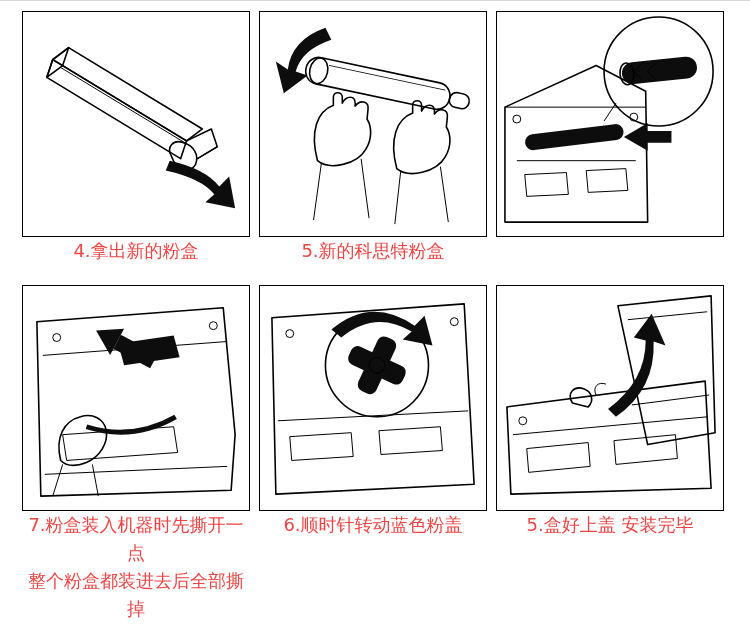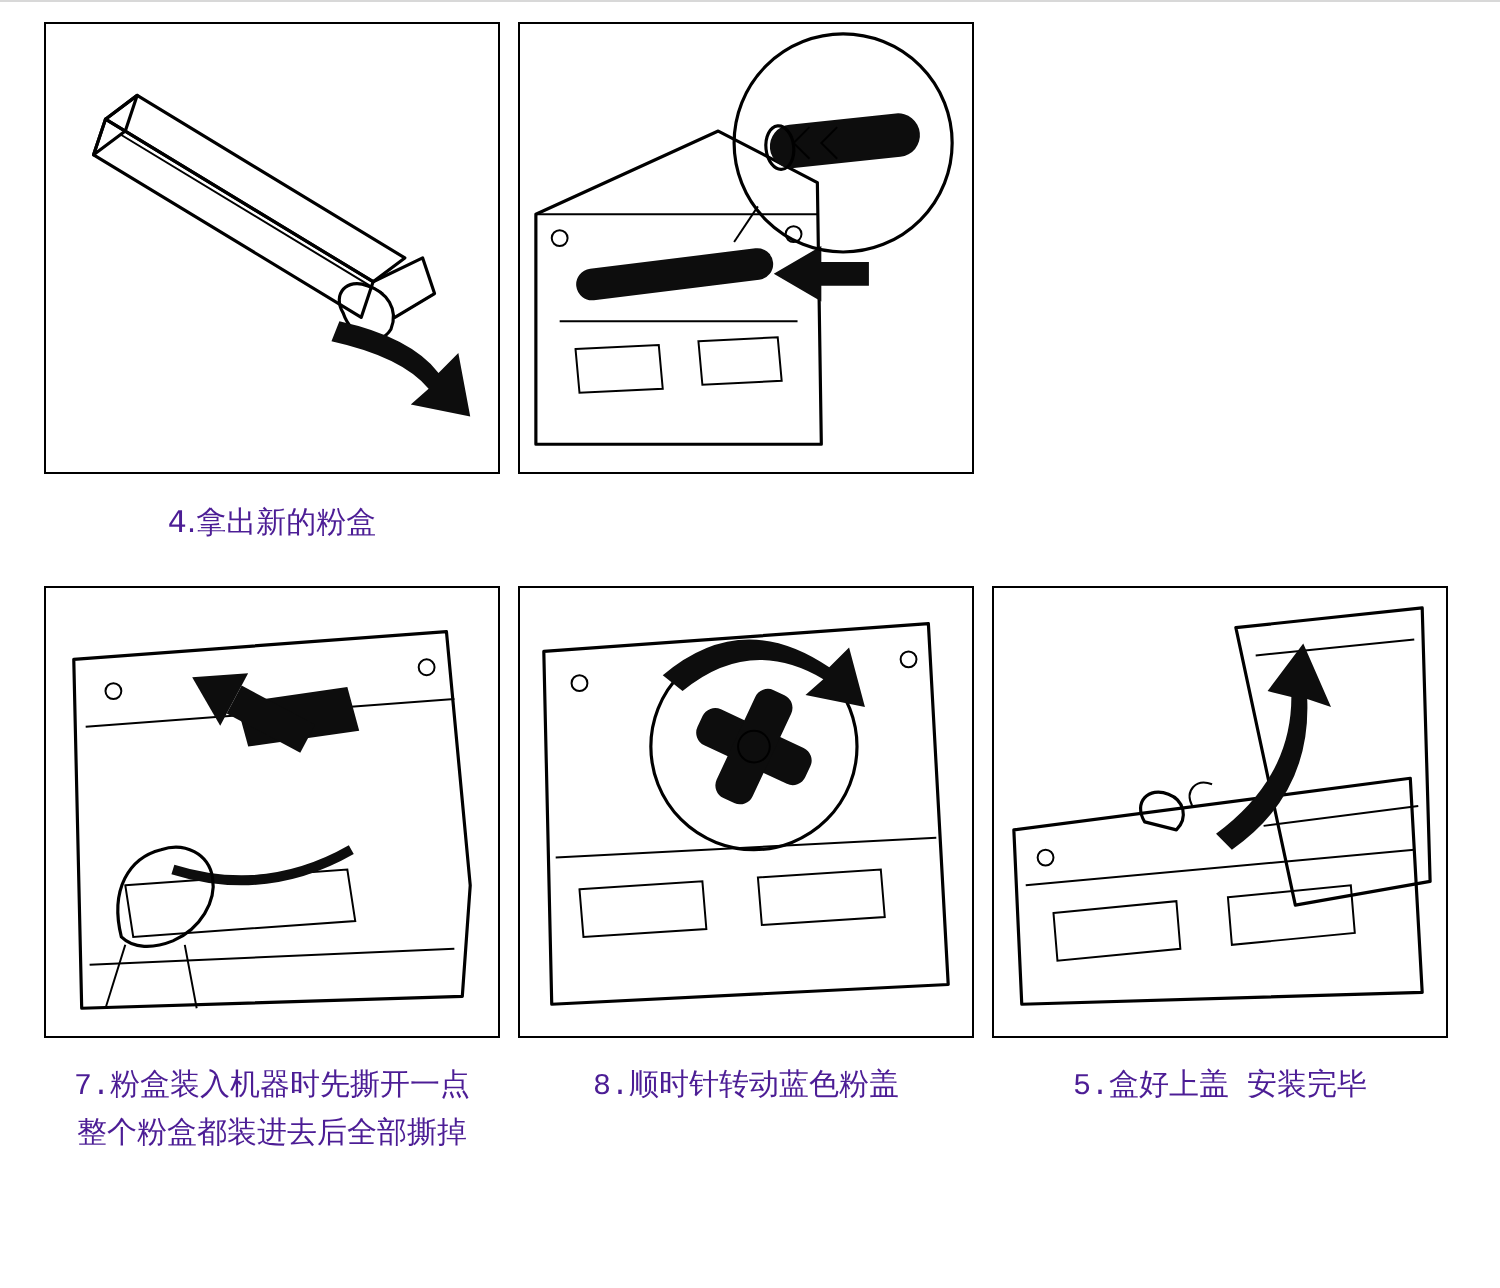--- a/index.html
+++ b/index.html
@@ -15,42 +15,41 @@
     box-sizing:border-box;
     background:#fff;
     overflow:hidden;
   }
   .row{
     display:flex;
     gap:9px;
     padding:0 22px;
   }
   .row.first{margin-top:10px;}
-  .row.second{margin-top:20px;font-family:Liberation Mono, monospace;}
+  .row.second{margin-top:20px;}
   figure.panel{
     margin:0;
     width:228px;
     display:flex;
     flex-direction:column;
   }
   .frame{
     width:228px;height:226px;
     border:1px solid #000;
     box-sizing:border-box;
     background:#fff;
     overflow:hidden;
   }
   .frame svg{display:block;width:100%;height:100%;}
   figcaption.caption{
-    margin-top:13px;
     text-align:center;
-    font-size:15px;
+    font-size:18px;
     line-height:1.55;
     white-space:pre-line;
-    color:#4c1d95;
+    color:#ef4444;
   }
   .sketch{stroke:#000;fill:none;stroke-width:1.6;stroke-linejoin:round;stroke-linecap:round;}
   .ink{fill:#0d0d0d;stroke:none;}
   .thin{stroke:#000;fill:none;stroke-width:1;}
 </style>
 </head>
 <body>
 
 <div class="sheet">
 
@@ -69,20 +68,44 @@
           <polyline class="thin" points="176,148 196,136"></polyline>
 
           <path class="sketch" d="M150,146 C144,136 152,128 162,132 C172,135 178,144 174,154 C168,164 154,158 150,146 Z"></path>
 
           <path class="ink" d="M148,150 Q184,158 198,176 L208,166 L214,198 L184,192 L193,184 Q180,168 144,160 Z"></path>
         </svg>
       </div>
       <figcaption class="caption">4.拿出新的粉盒</figcaption>
     </figure>
 
+    <figure class="panel">
+      <div class="frame">
+        <svg viewBox="0 0 228 226">
+
+          <path class="ink" d="M66,16 Q32,28 28,58 L16,50 L24,82 L48,64 L36,60 Q42,38 72,28 Z"></path>
+
+          <g transform="rotate(12 114 95)">
+            <rect class="sketch" x="40" y="58" width="148" height="27" rx="13"></rect>
+            <ellipse class="sketch" cx="53" cy="71.5" rx="9" ry="13"></ellipse>
+            <rect class="sketch" x="188" y="64" width="20" height="15" rx="7"></rect>
+            <line class="thin" x1="62" y1="64" x2="182" y2="64"></line>
+          </g>
+
+          <path class="sketch" d="M58,150 C50,120 58,100 74,94 L74,86 C74,80 83,80 83,86 L83,92 C87,84 96,84 96,92 L96,95 C101,88 110,90 109,98 L108,108 C113,116 113,128 107,138 C98,154 70,160 58,150 Z"></path>
+          <line class="thin" x1="62" y1="152" x2="54" y2="210"></line>
+          <line class="thin" x1="102" y1="148" x2="110" y2="208"></line>
+
+          <path class="sketch" d="M138,158 C130,128 138,108 154,102 L154,94 C154,88 163,88 163,94 L163,100 C167,92 176,92 176,100 L176,103 C181,96 190,98 189,106 L188,116 C193,124 193,136 187,146 C178,162 150,168 138,158 Z"></path>
+          <line class="thin" x1="142" y1="160" x2="136" y2="214"></line>
+          <line class="thin" x1="182" y1="156" x2="190" y2="212"></line>
+        </svg>
+      </div>
+      <figcaption class="caption">5.新的科思特粉盒</figcaption>
+    </figure>
 
     <figure class="panel">
       <div class="frame">
         <svg viewBox="0 0 228 226">
 
           <polygon class="sketch" points="8,96 100,54 150,80 152,212 8,212"></polygon>
           <line class="thin" x1="8" y1="96" x2="150" y2="96"></line>
           <line class="thin" x1="20" y1="150" x2="140" y2="150"></line>
           <polygon class="thin" points="28,164 70,162 72,184 30,186"></polygon>
           <polygon class="thin" points="90,160 130,158 132,180 92,182"></polygon>
@@ -155,21 +178,21 @@
 
           <g transform="rotate(25 118 80)">
             <rect class="ink" x="88" y="70" width="60" height="20" rx="7"></rect>
             <rect class="ink" x="108" y="50" width="20" height="60" rx="7"></rect>
           </g>
           <circle class="thin" cx="118" cy="80" r="8" stroke="#ffffff"></circle>
 
           <path class="ink" d="M72,44 Q112,10 156,40 L166,30 L174,60 L144,54 L153,46 Q116,24 82,52 Z"></path>
         </svg>
       </div>
-      <figcaption class="caption">8.顺时针转动蓝色粉盖</figcaption>
+      <figcaption class="caption">6.顺时针转动蓝色粉盖</figcaption>
     </figure>
 
     <figure class="panel">
       <div class="frame">
         <svg viewBox="0 0 228 226">
 
           <polygon class="sketch" points="10,122 210,96 216,204 14,210"></polygon>
           <line class="thin" x1="16" y1="150" x2="212" y2="132"></line>
           <polygon class="thin" points="30,164 92,158 94,182 32,188"></polygon>
           <polygon class="thin" points="118,156 180,150 182,174 120,180"></polygon>

